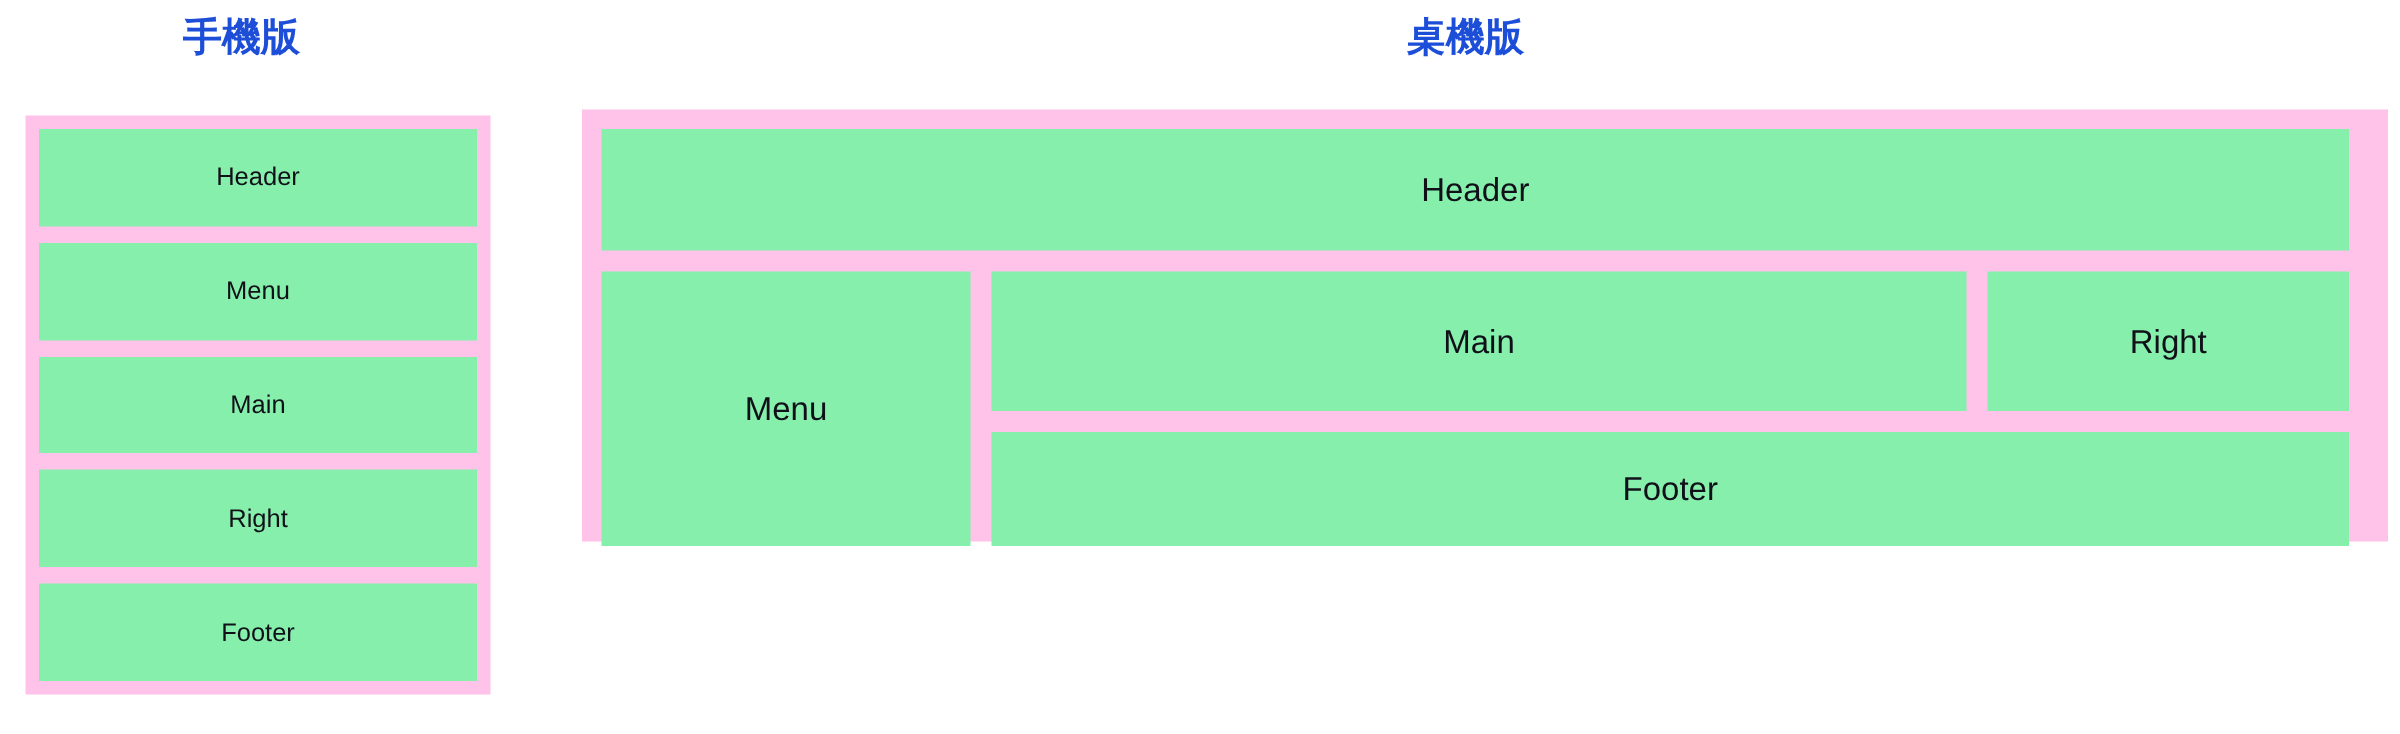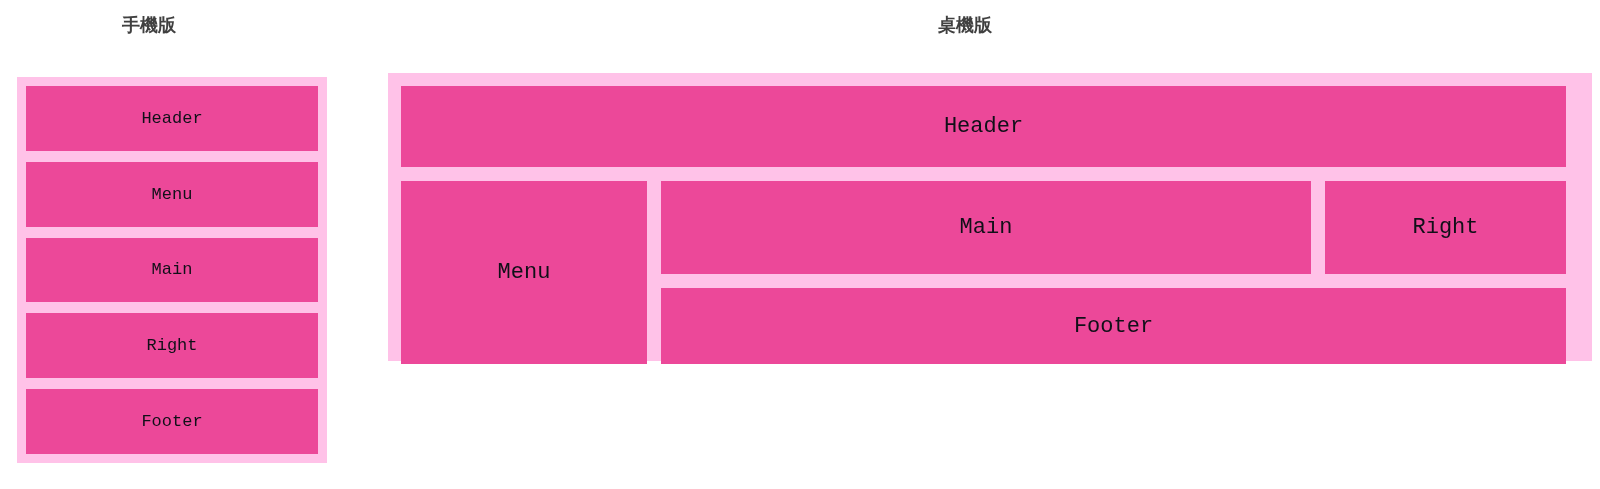--- a/index.html
+++ b/index.html
@@ -13,33 +13,33 @@
     position: relative;
     font-family: "Liberation Sans", sans-serif;
     overflow: hidden;
   }
 
   
   .title {
     position: absolute;
     font-family: "DejaVu Sans", sans-serif;
     font-weight: bold;
-    font-size: 18px;
+    font-size: 26px;
     line-height: 30px;
-    color: #404040;
+    color: #1d4ed8;
     white-space: nowrap;
   }
   #title-mobile  { left: 122px; top: 10px; }
   #title-desktop { left: 922px; top: 10px; margin-left: 16px; }
 
   
   .block {
-    background: #ec4899;
+    background: #86efac;
     color: #101018;
-    font-family: Liberation Mono, monospace;
+    font-family: Liberation Sans, sans-serif;
     display: flex;
     align-items: center;
     justify-content: center;
     box-sizing: border-box;
     text-align: center;
   }
 
   
   #mobile-wireframe {
     position: absolute;

